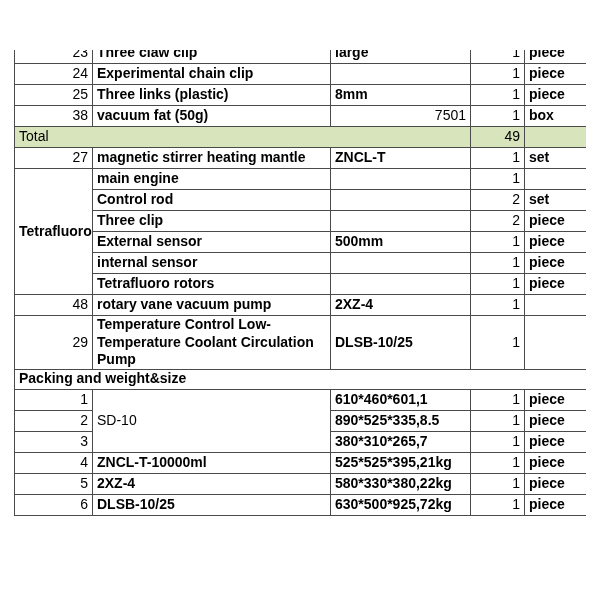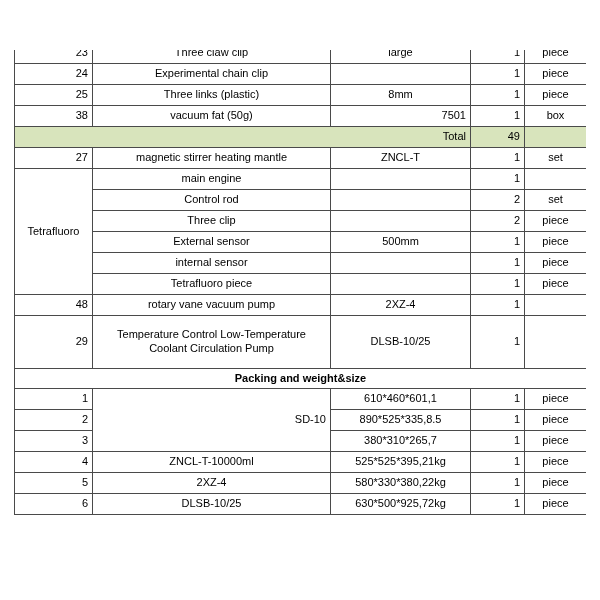--- a/index.html
+++ b/index.html
@@ -18,36 +18,36 @@
     left: 14px;
     top: 50px;
     width: 572px;
     overflow: hidden;
   }
   table.grid {
     border-collapse: collapse;
     table-layout: fixed;
     width: 572px;
     margin-top: -8px; 
-    font-size: 11px;
+    font-size: 14px;
   }
   .grid td {
     border: 1px solid #4a4a4a;
     height: 21px;
     box-sizing: border-box;
     padding: 0 4px;
     vertical-align: middle;
     overflow: hidden;
     line-height: 1.25;
   }
   td.num { text-align: right; }
-  td.center { text-align: right; }
-  td.left { text-align: center; }
+  td.center { text-align: left; }
+  td.left { text-align: left; font-weight: bold; }
   tr.total-row td { background: #d8e4bc; }
-  tr.section-header td { font-weight: bold; text-align: center; height: 20px; }
+  tr.section-header td { font-weight: bold; text-align: left; height: 20px; }
   tr.tall td { height: 53px; }
 </style>
 </head>
 <body>
 
 <div class="table-clip">
   <table class="grid">
     <colgroup>
       <col style="width:78px">
       <col style="width:238px">
@@ -128,21 +128,21 @@
         <td class="num">1</td>
         <td class="left">piece</td>
       </tr>
       <tr>
         <td class="left">internal sensor</td>
         <td class="left"></td>
         <td class="num">1</td>
         <td class="left">piece</td>
       </tr>
       <tr>
-        <td class="left">Tetrafluoro piece</td>
+        <td class="left">Tetrafluoro rotors</td>
         <td class="left"></td>
         <td class="num">1</td>
         <td class="left">piece</td>
       </tr>
 
       <tr>
         <td class="num">48</td>
         <td class="left">rotary vane vacuum pump</td>
         <td class="left">2XZ-4</td>
         <td class="num">1</td>

